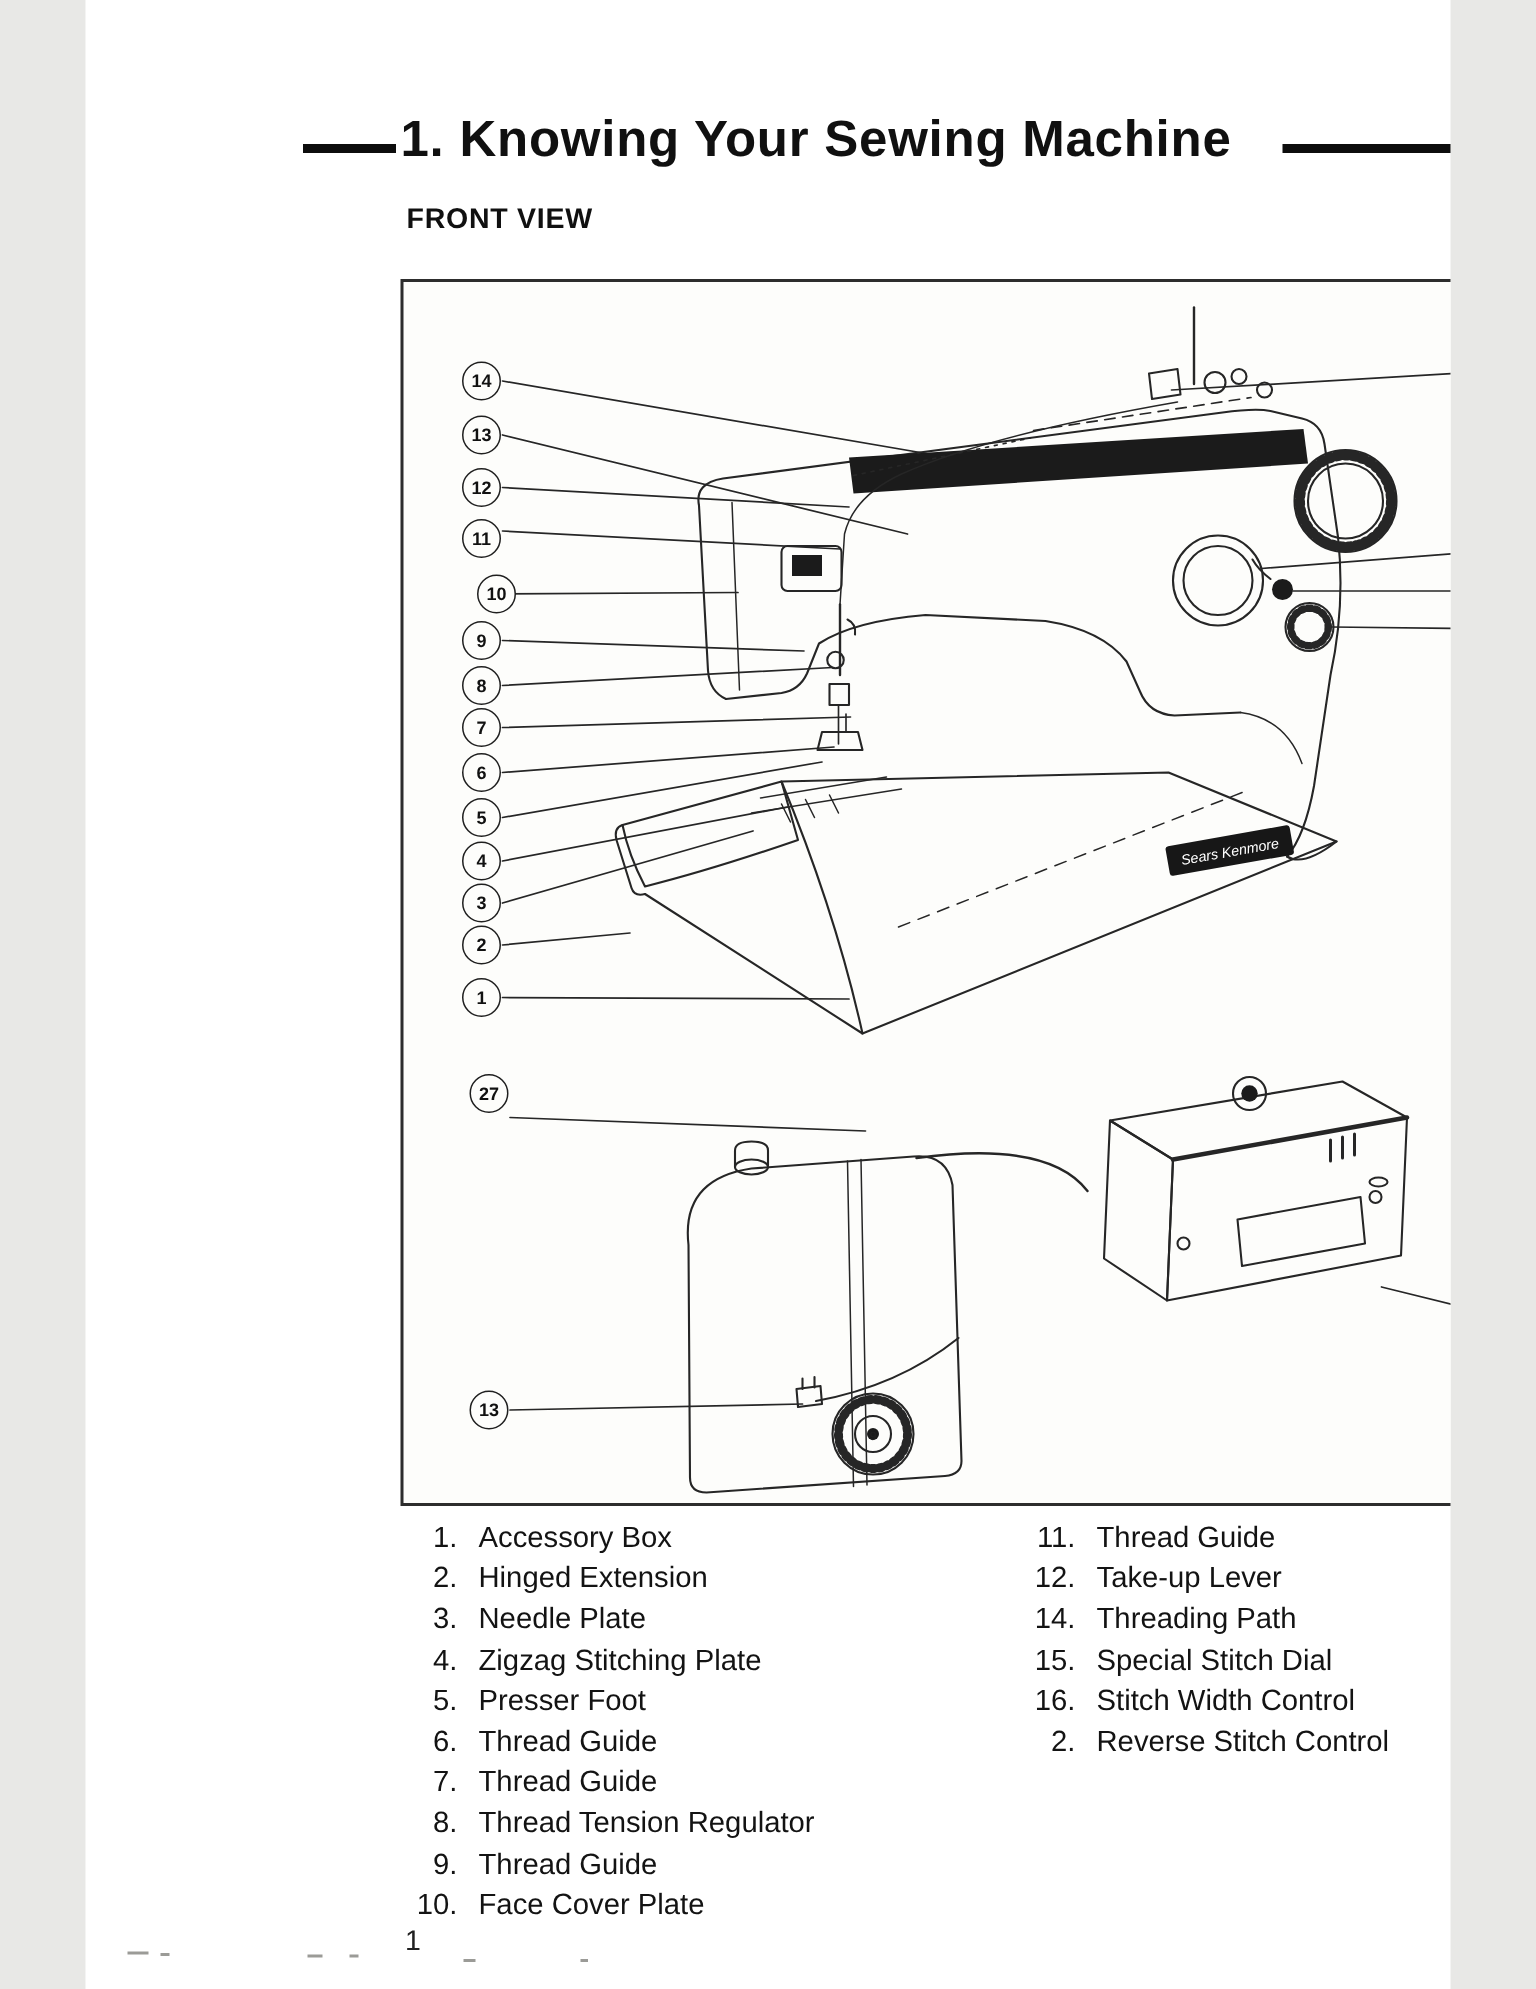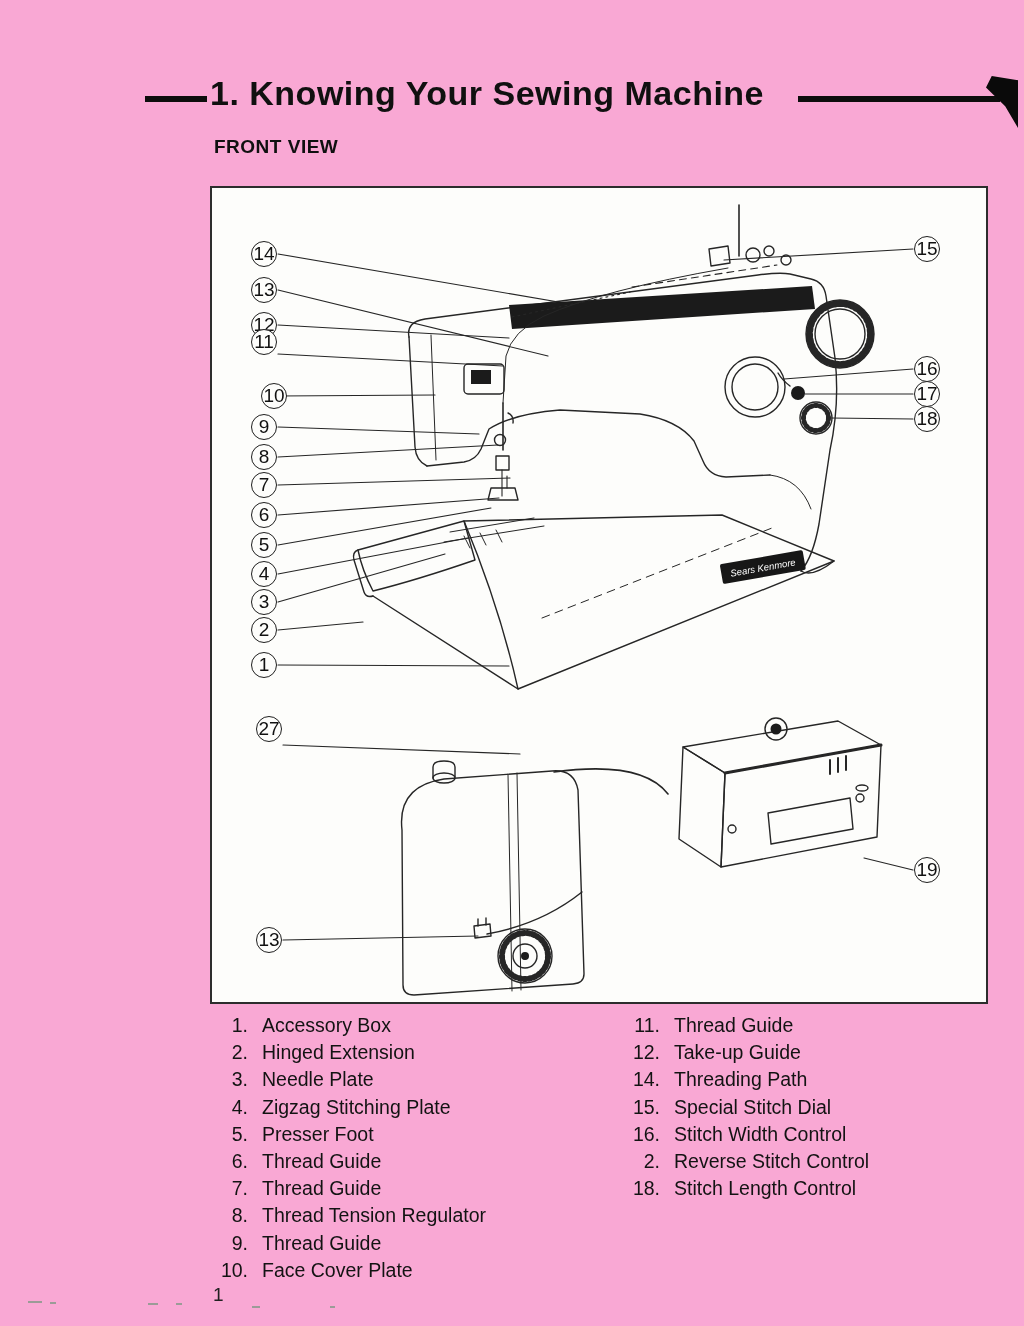--- a/index.html
+++ b/index.html
@@ -1,18 +1,18 @@
 <!DOCTYPE html>
 <html><head>
 <meta charset="utf-8">
 <style>
   html,body{margin:0;padding:0;background:#e8e8e6;}
   .sheet{
-    position:relative;width:1024px;height:1326px;margin:0 auto;
-    background:#f9a8d4;color:#161616;overflow:hidden;
+    position:relative;width:910px;height:1326px;margin:0 auto;
+    background:#ffffff;color:#161616;overflow:hidden;
     font-family:"Liberation Sans", sans-serif;
   }
   .title{
     position:absolute;left:210px;top:74px;margin:0;
     font-size:34px;font-weight:700;letter-spacing:0.5px;color:#101010;
     white-space:nowrap;
   }
   .rule{position:absolute;background:#0d0d0d;height:6px;top:96px;}
   .rule-left{left:145px;width:62px;}
   .rule-right{left:798px;width:202px;}
@@ -24,21 +24,21 @@
     position:absolute;left:214px;top:136px;margin:0;
     font-size:19px;font-weight:700;letter-spacing:0.5px;color:#101010;
   }
   .diagram-box{
     position:absolute;left:210px;top:186px;width:778px;height:818px;
     border:2px solid #2d2d2d;box-sizing:border-box;background:#fdfdfb;
   }
   .diagram-box svg{position:absolute;left:0;top:0;}
   .callout{
     position:absolute;width:26px;height:26px;border:1.6px solid #1f1f1f;border-radius:50%;
-    background:#fdfdfb;font-size:19px;font-weight:400;color:#111;
+    background:#fdfdfb;font-size:12px;font-weight:700;color:#111;
     display:flex;align-items:center;justify-content:center;box-sizing:border-box;
   }
   .parts-col{position:absolute;font-size:19.5px;color:#131313;}
   .parts-col .row{display:flex;height:27.2px;align-items:center;}
   .parts-col .num{text-align:right;margin-right:14px;}
   .col-left{left:214px;top:1012px;}
   .col-left .num{width:34px;}
   .col-right{left:624px;top:1012px;}
   .col-right .num{width:36px;}
   .page-number{position:absolute;left:213px;top:1284px;font-size:19px;color:#202020;}
@@ -173,21 +173,21 @@
         <ellipse cx="650" cy="600" rx="6" ry="3"></ellipse>
         <circle cx="520" cy="641" r="4"></circle>
         <circle cx="648" cy="610" r="4"></circle>
         <path d="M556,625 L638,610 L641,641 L559,656 Z"></path>
       </g>
     </svg>
 
     <span class="callout" style="left:39px;top:53px">14</span>
     <span class="callout" style="left:39px;top:89px">13</span>
     <span class="callout" style="left:39px;top:124px">12</span>
-    <span class="callout" style="left:39px;top:141px">11</span>
+    <span class="callout" style="left:39px;top:158px">11</span>
     <span class="callout" style="left:49px;top:195px">10</span>
     <span class="callout" style="left:39px;top:226px">9</span>
     <span class="callout" style="left:39px;top:256px">8</span>
     <span class="callout" style="left:39px;top:284px">7</span>
     <span class="callout" style="left:39px;top:314px">6</span>
     <span class="callout" style="left:39px;top:344px">5</span>
     <span class="callout" style="left:39px;top:373px">4</span>
     <span class="callout" style="left:39px;top:401px">3</span>
     <span class="callout" style="left:39px;top:429px">2</span>
     <span class="callout" style="left:39px;top:464px">1</span>
@@ -245,41 +245,37 @@
       </div>
   </div>
 
   <div class="parts-col col-right">
     <div class="row">
         <span class="num">11.</span>
         <span class="lbl">Thread Guide</span>
       </div>
     <div class="row">
         <span class="num">12.</span>
-        <span class="lbl">Take-up Guide</span>
+        <span class="lbl">Take-up Lever</span>
       </div>
     <div class="row">
         <span class="num">14.</span>
         <span class="lbl">Threading Path</span>
       </div>
     <div class="row">
         <span class="num">15.</span>
         <span class="lbl">Special Stitch Dial</span>
       </div>
     <div class="row">
         <span class="num">16.</span>
         <span class="lbl">Stitch Width Control</span>
       </div>
     <div class="row">
         <span class="num">2.</span>
         <span class="lbl">Reverse Stitch Control</span>
-      </div>
-    <div class="row">
-        <span class="num">18.</span>
-        <span class="lbl">Stitch Length Control</span>
       </div>
   </div>
 
   <div class="page-number">1</div>
 
   <div class="scan-mark" style="left:28px;top:1301px;width:14px"></div>
   <div class="scan-mark" style="left:50px;top:1302px;width:6px"></div>
   <div class="scan-mark" style="left:148px;top:1303px;width:10px"></div>
   <div class="scan-mark" style="left:176px;top:1303px;width:6px"></div>
   <div class="scan-mark" style="left:252px;top:1306px;width:8px"></div>

